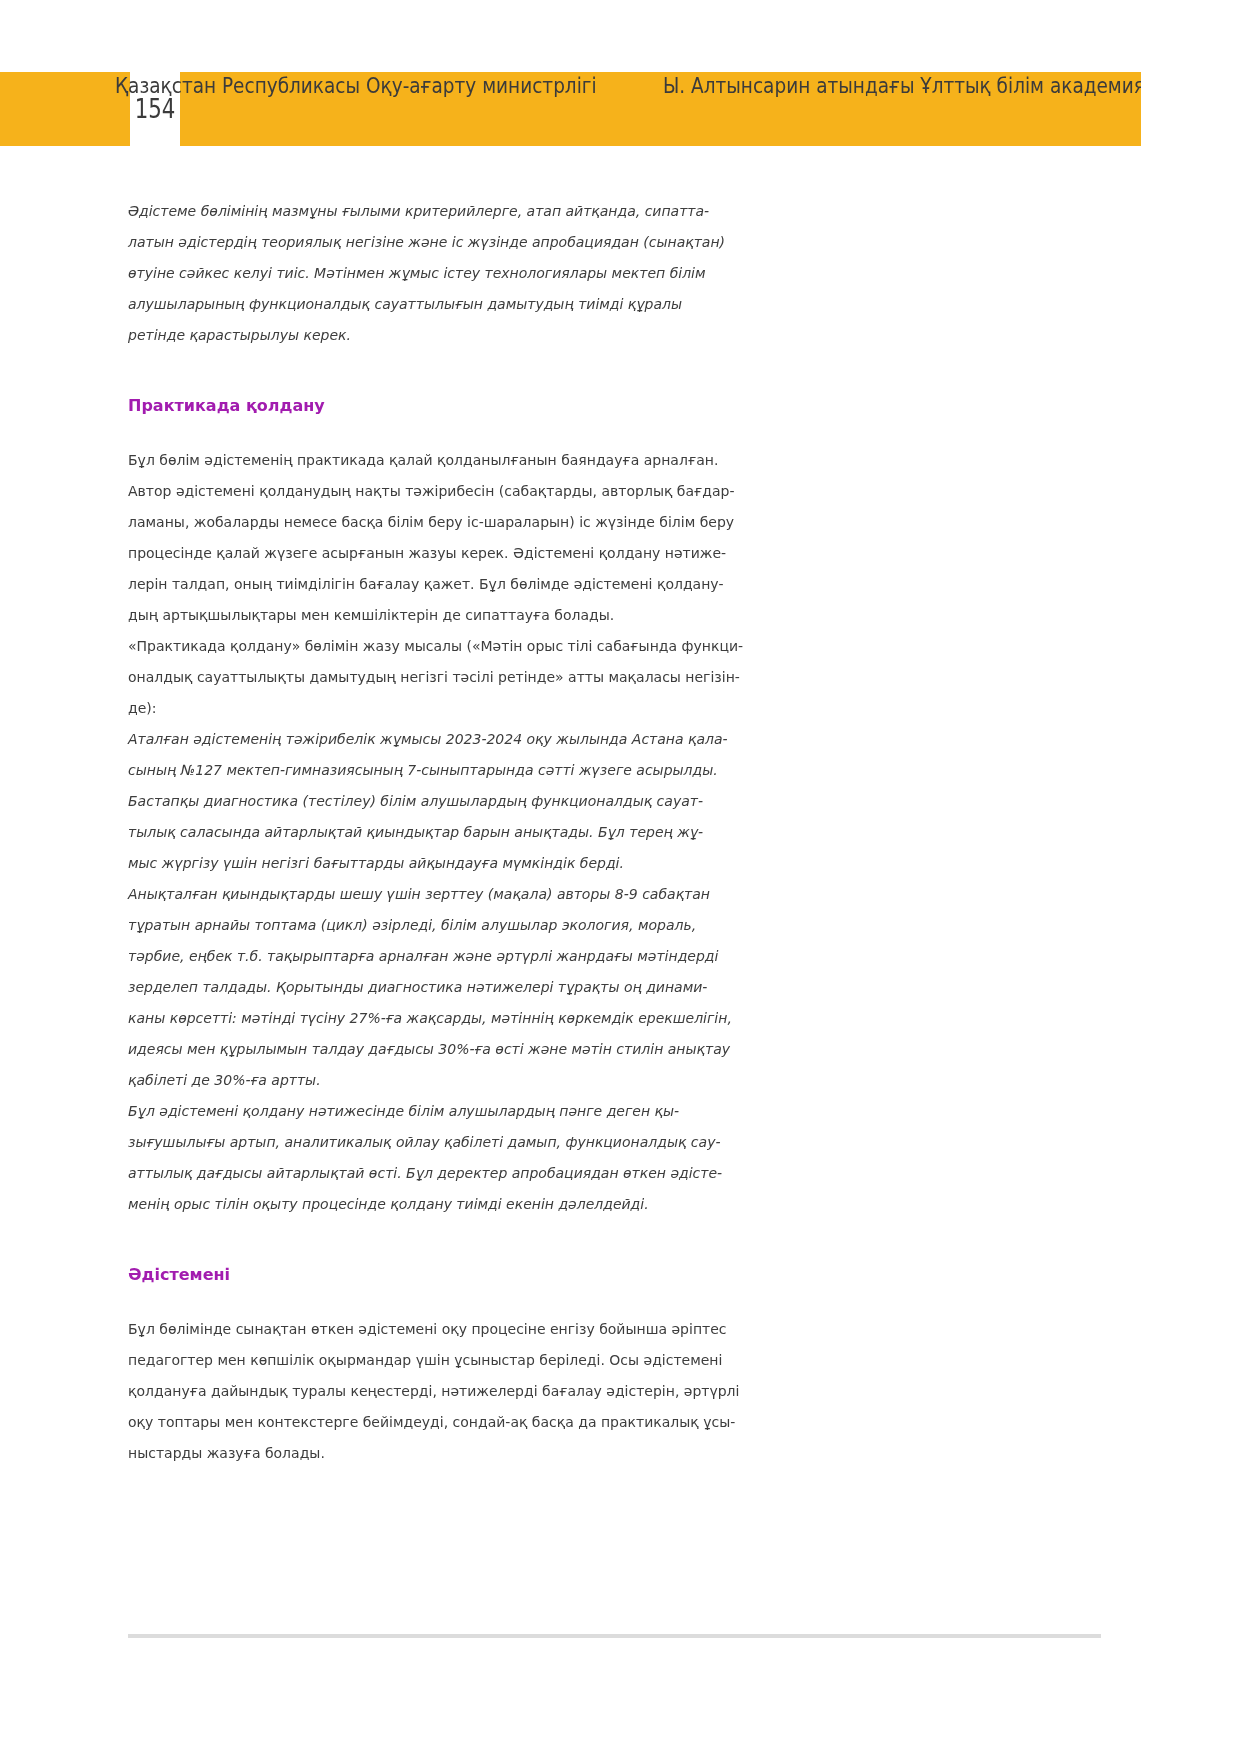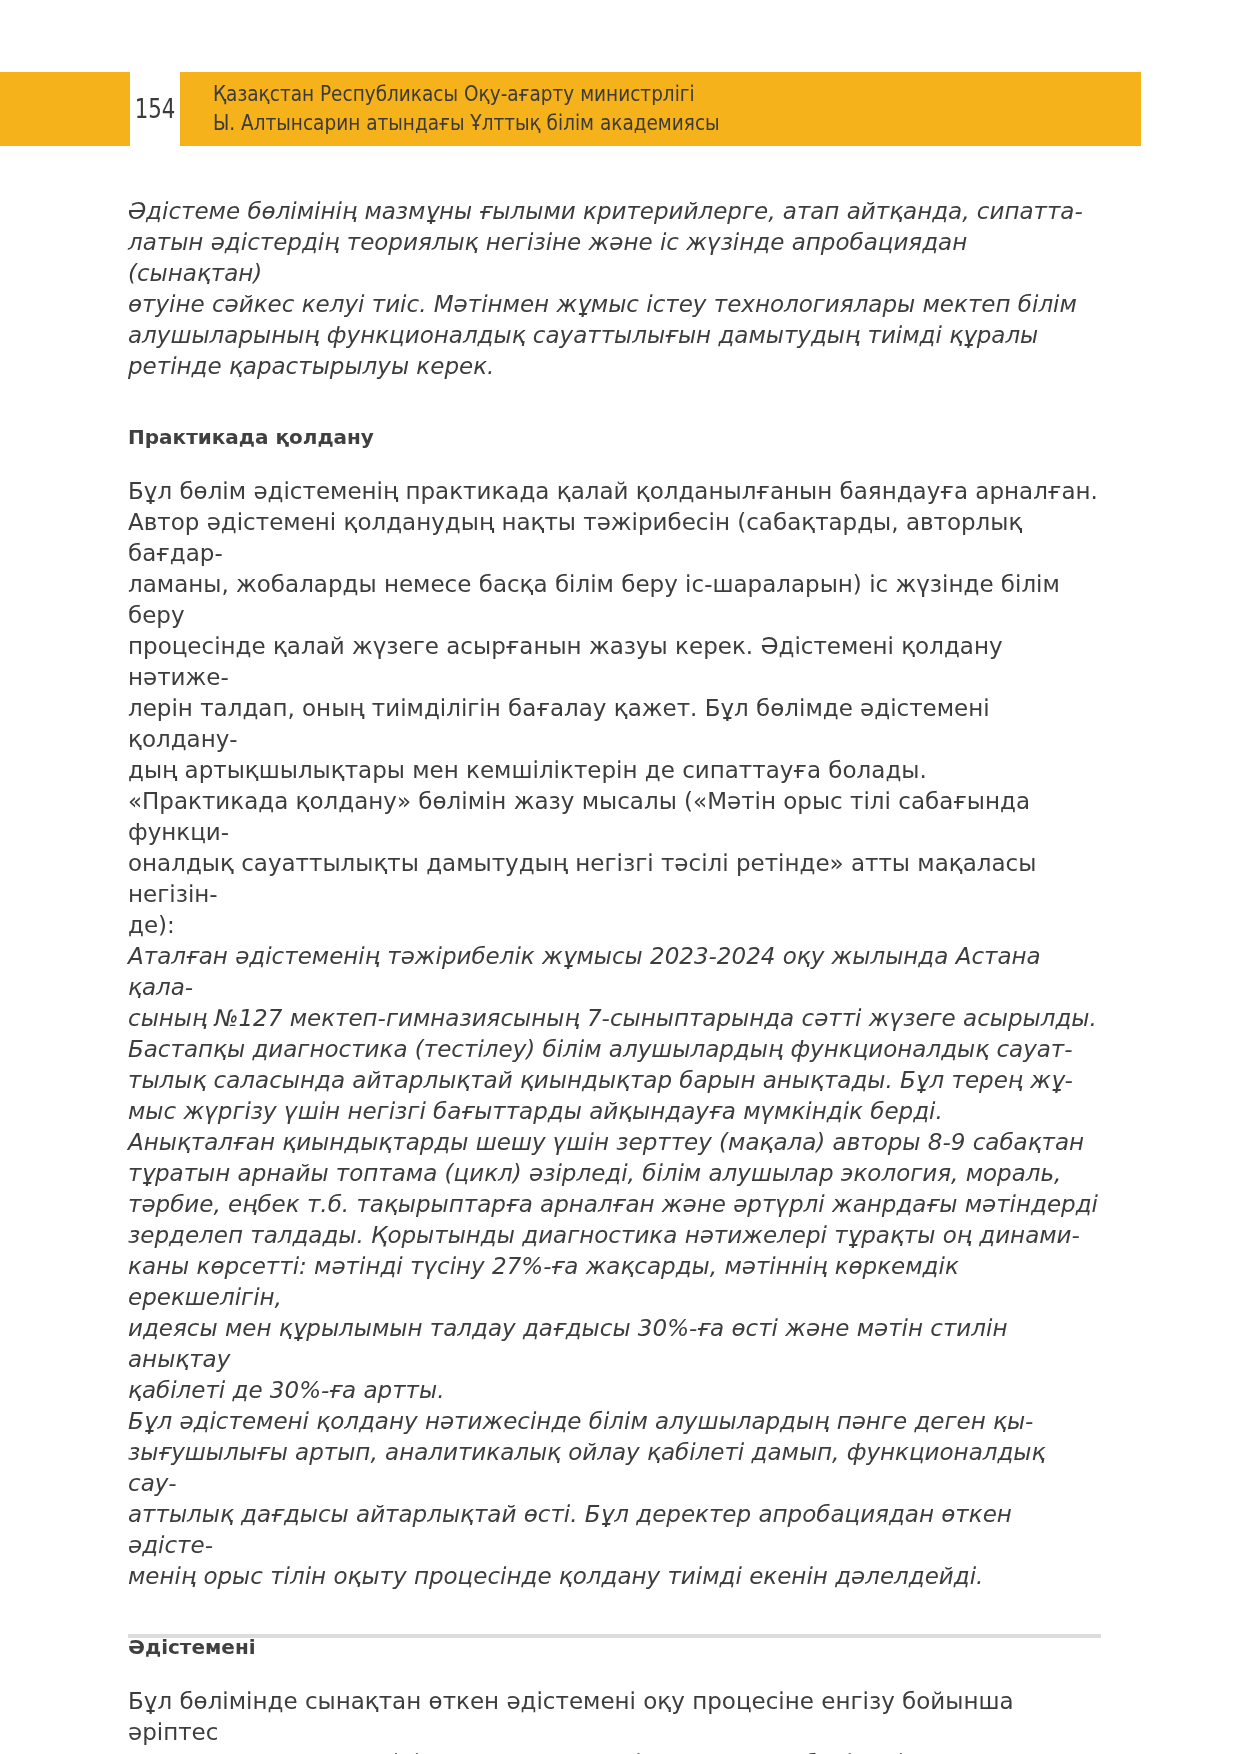--- a/index.html
+++ b/index.html
@@ -34,21 +34,21 @@
     color: #3b3b3b;
     transform: scaleX(0.82);
     transform-origin: center;
   }
   .band-right {
     position: absolute;
     left: 180px; right: 0; top: 0;
     height: 100%;
     background: #F6B21B;
     display: flex;
-    flex-direction: column;
+    flex-direction: row;
     justify-content: center;
     padding-left: 33px;
     box-sizing: border-box;
   }
   .band-right .hline {
     font-size: 21px;
     line-height: 29px;
     font-weight: 500;
     color: #3b3b3b;
     transform: scaleX(0.88);
@@ -57,33 +57,33 @@
   }
 
   
   .content {
     position: absolute;
     left: 128px; top: 196px;
     width: 972px;
   }
   .para {
     margin: 0;
-    font-size: 23px;
+    font-size: 14px;
     line-height: 31px;
     white-space: pre-line;
     color: #3d3d3d;
   }
   .para.italic { font-style: italic; }
   .para + .para { }
   .sec-heading {
     margin: 40px 0 24px 0;
-    font-size: 20px;
+    font-size: 16px;
     line-height: 30px;
     font-weight: bold;
-    color: #404040;
+    color: #a21caf;
   }
 
   
   .divider {
     position: absolute;
     left: 128px; top: 1634px;
     width: 973px; height: 4px;
     background: #DCDCDC;
   }
 </style>

